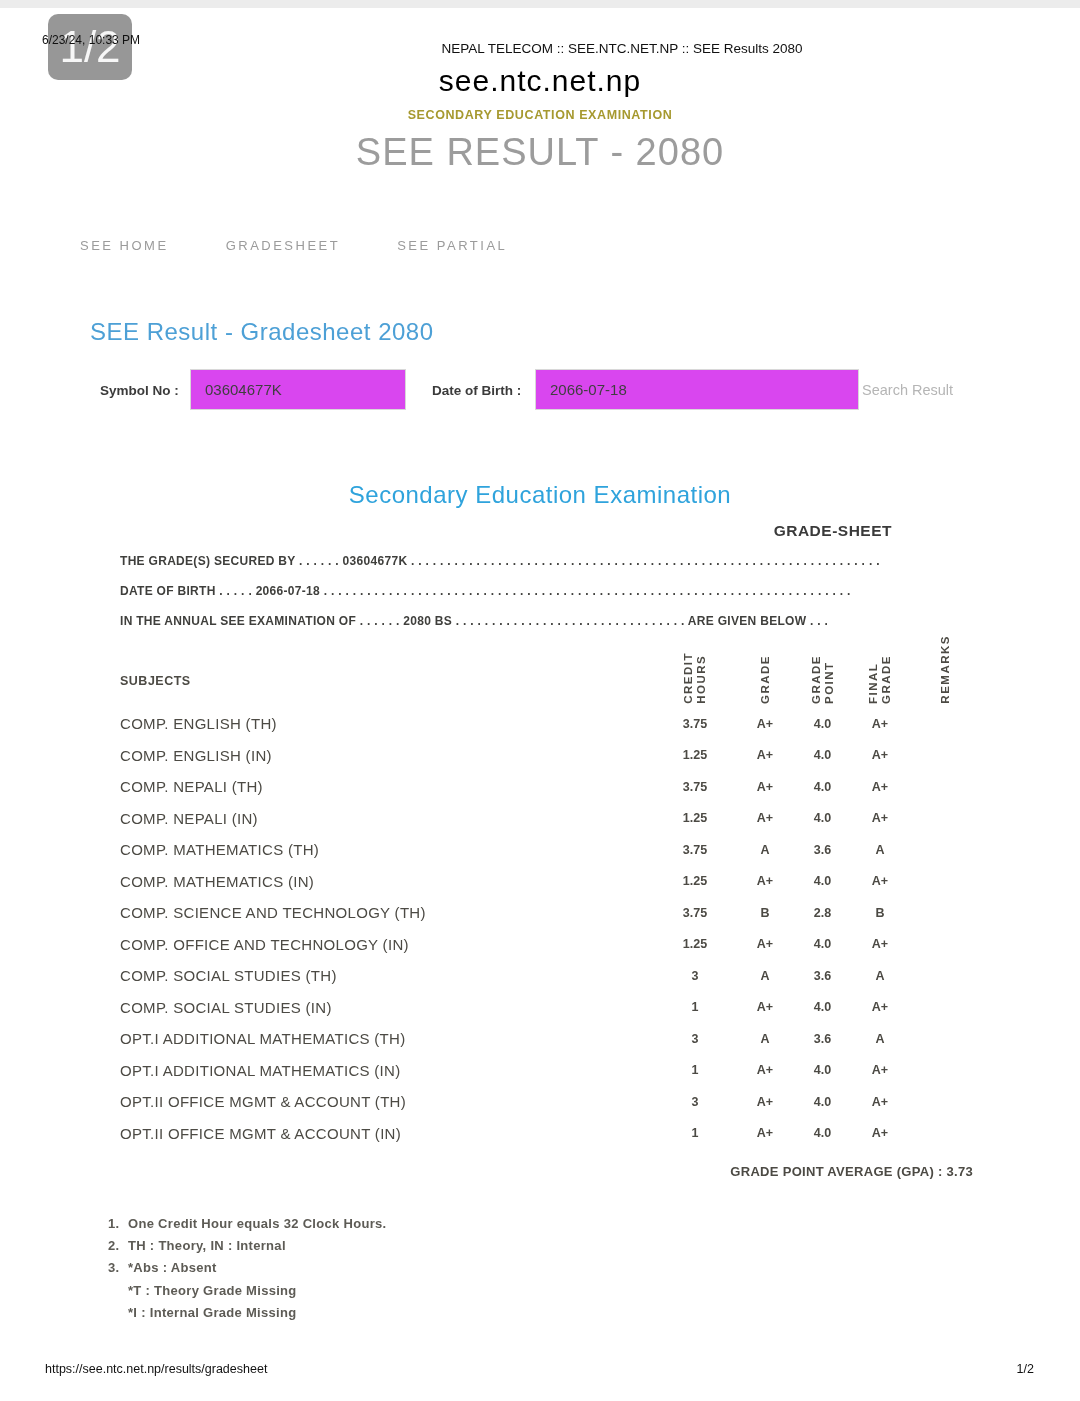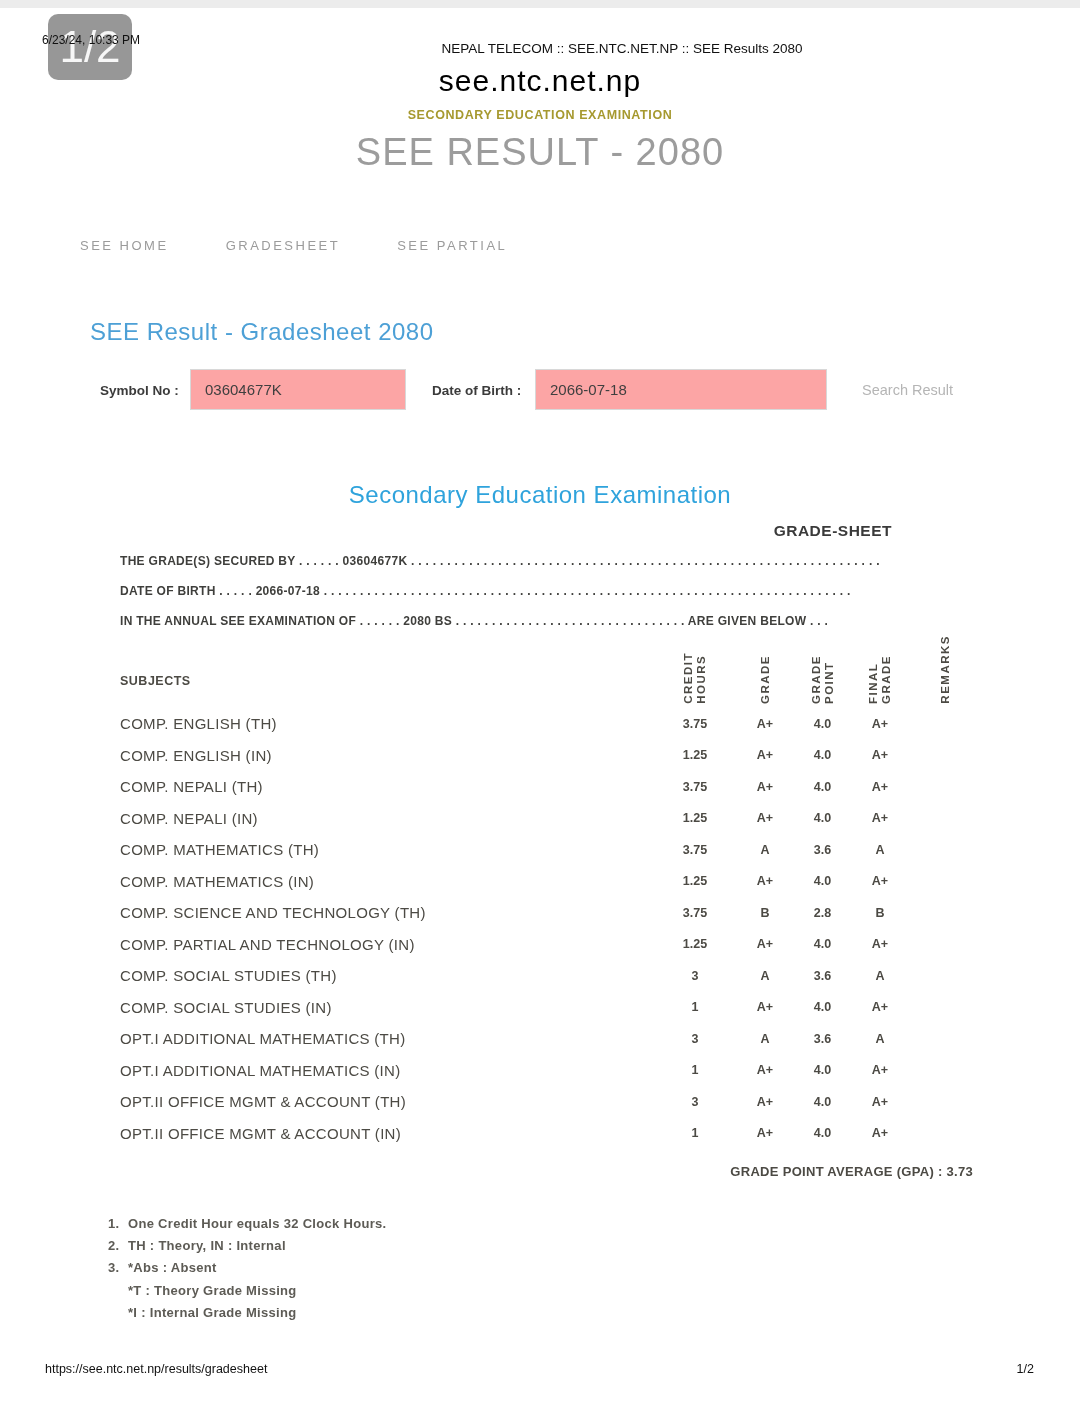--- a/index.html
+++ b/index.html
@@ -25,24 +25,24 @@
   .nav { position:absolute; top:238px; left:80px; display:flex; gap:57px; }
   .nav-item { font-size:13px; color:#9b9b9b; letter-spacing:2.5px; cursor:pointer; white-space:nowrap; }
 
   .section-title { position:absolute; top:318px; left:90px; font-size:24px; font-weight:400; color:#4da0d6; letter-spacing:0.5px; }
 
   
   .form-row { position:absolute; top:369px; left:0; width:1080px; height:42px; }
   .f-label { position:absolute; top:0; height:42px; display:flex; align-items:center; font-size:13.5px; font-weight:bold; color:#3b3b3b; }
   .lab-symbol { left:100px; }
   .lab-dob { left:432px; }
-  .f-input { position:absolute; top:0; height:41px; border:1px solid #d8d8d8; background:#fca5a5; padding:0 14px;
+  .f-input { position:absolute; top:0; height:41px; border:1px solid #d8d8d8; background:#d946ef; padding:0 14px;
     font-family:"Liberation Sans", sans-serif; font-size:15px; color:#3f3f3f; outline:none; }
   .in-symbol { left:190px; width:216px; }
-  .in-dob { left:535px; width:292px; }
+  .in-dob { left:535px; width:324px; }
   .search-btn { position:absolute; top:0; left:862px; height:42px; display:flex; align-items:center; background:none; border:none;
     font-family:"Liberation Sans", sans-serif; font-size:14.5px; color:#b5b5b5; cursor:pointer; }
 
   
   .sheet-heading { position:absolute; top:481px; left:0; width:1080px; text-align:center; font-size:24px; font-weight:400; color:#2fa3dc; letter-spacing:0.5px; }
   .sheet-sub { position:absolute; top:522px; left:0; width:892px; text-align:right; font-size:15.5px; font-weight:bold; color:#3a3a3a; letter-spacing:0.5px; }
 
   .intro { position:absolute; top:546px; left:120px; width:775px; overflow:hidden; }
   .intro-line { height:30px; line-height:30px; white-space:nowrap; font-size:12px; font-weight:bold; color:#3f3f3c; letter-spacing:0.3px; }
 
@@ -205,21 +205,21 @@
         <div class="grow">
           <div class="c-subj">COMP. SCIENCE AND TECHNOLOGY (TH)</div>
           <div class="c-num">3.75</div>
           <div class="c-num">B</div>
           <div class="c-num">2.8</div>
           <div class="c-num">B</div>
           <div class="c-num"></div>
         </div>
 
         <div class="grow">
-          <div class="c-subj">COMP. PARTIAL AND TECHNOLOGY (IN)</div>
+          <div class="c-subj">COMP. OFFICE AND TECHNOLOGY (IN)</div>
           <div class="c-num">1.25</div>
           <div class="c-num">A+</div>
           <div class="c-num">4.0</div>
           <div class="c-num">A+</div>
           <div class="c-num"></div>
         </div>
 
         <div class="grow">
           <div class="c-subj">COMP. SOCIAL STUDIES (TH)</div>
           <div class="c-num">3</div>

